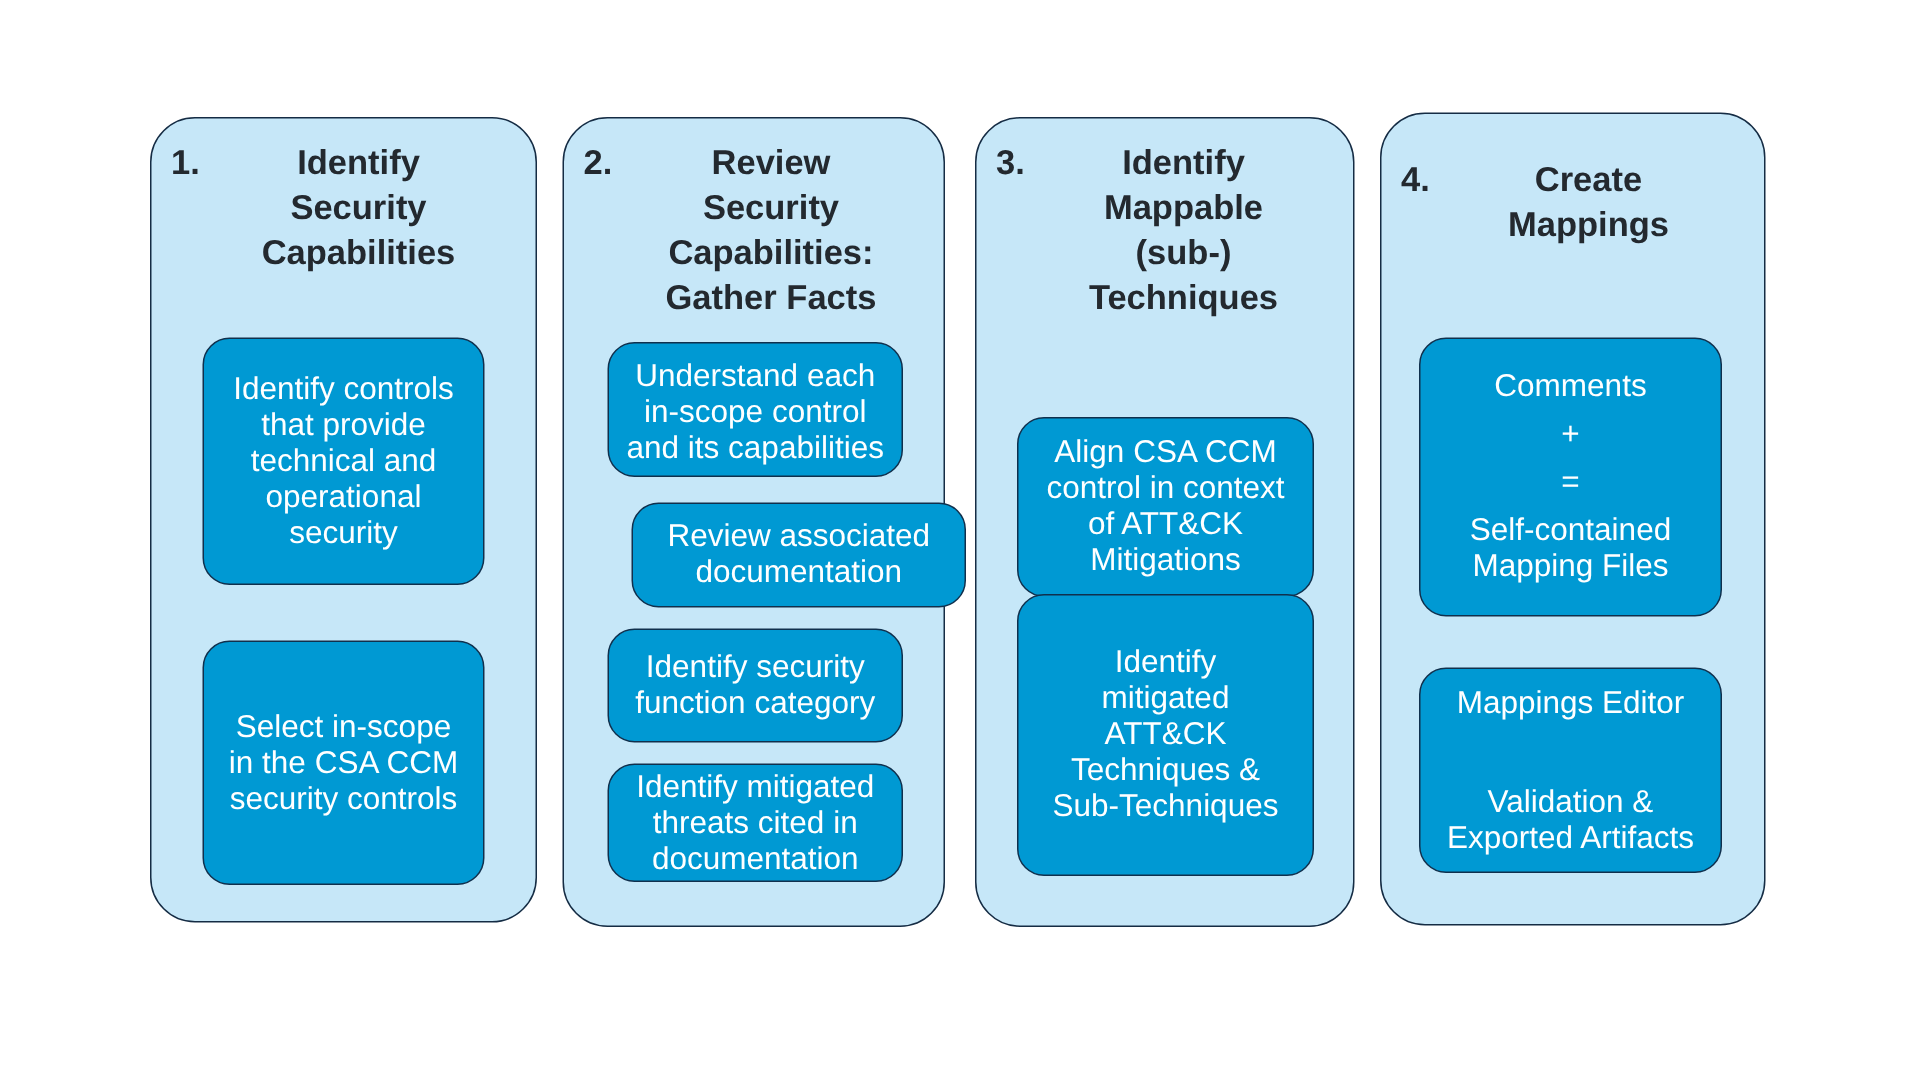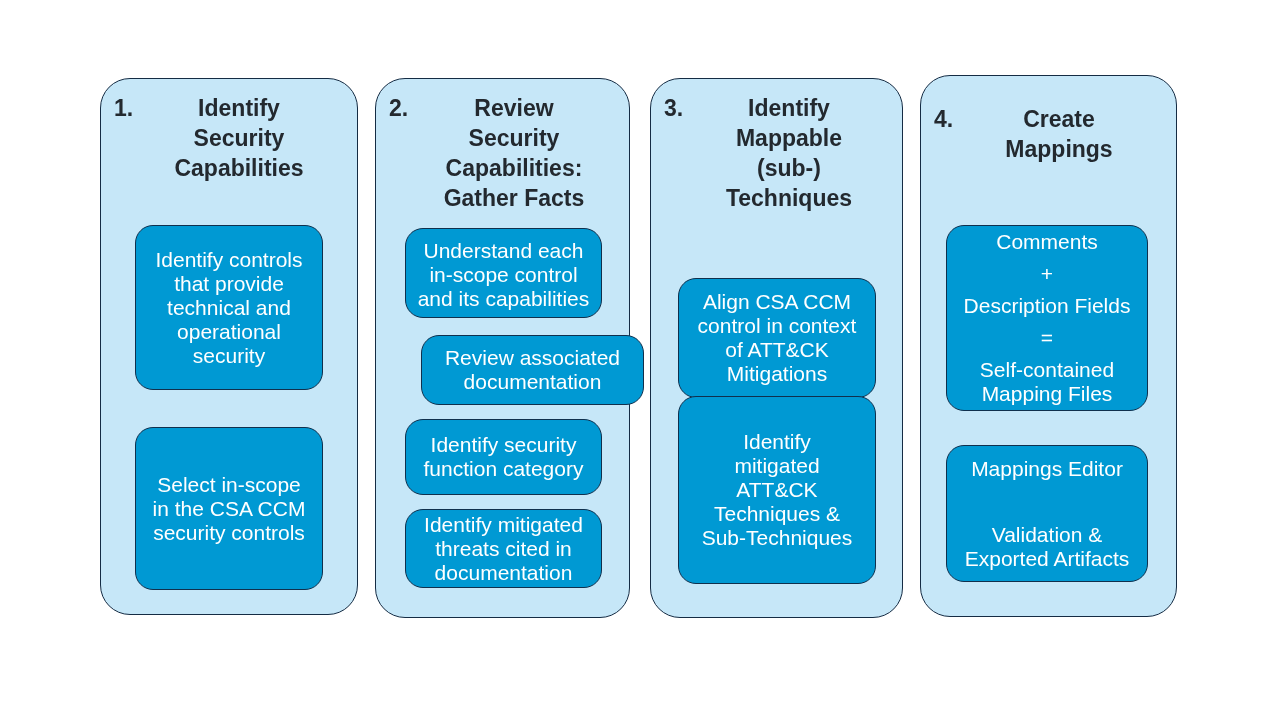--- a/index.html
+++ b/index.html
@@ -132,21 +132,20 @@
 </section>
 
 <section class="col col-4">
   <div class="heading">
     <span class="num">4.</span>
     <span class="title">Create Mappings</span>
   </div>
   <div class="box c4b1">
     <div class="ln">Comments</div>
     <div class="ln">+</div>
-    <div class="ln">Description Fields</div>
     <div class="ln">=</div>
     <div class="ln">Self-contained Mapping Files</div>
   </div>
   <div class="box c4b2">
     <div class="ln">Mappings Editor</div>
     <div class="ln">Validation &amp; Exported Artifacts</div>
   </div>
 </section>
 
 </body></html>

